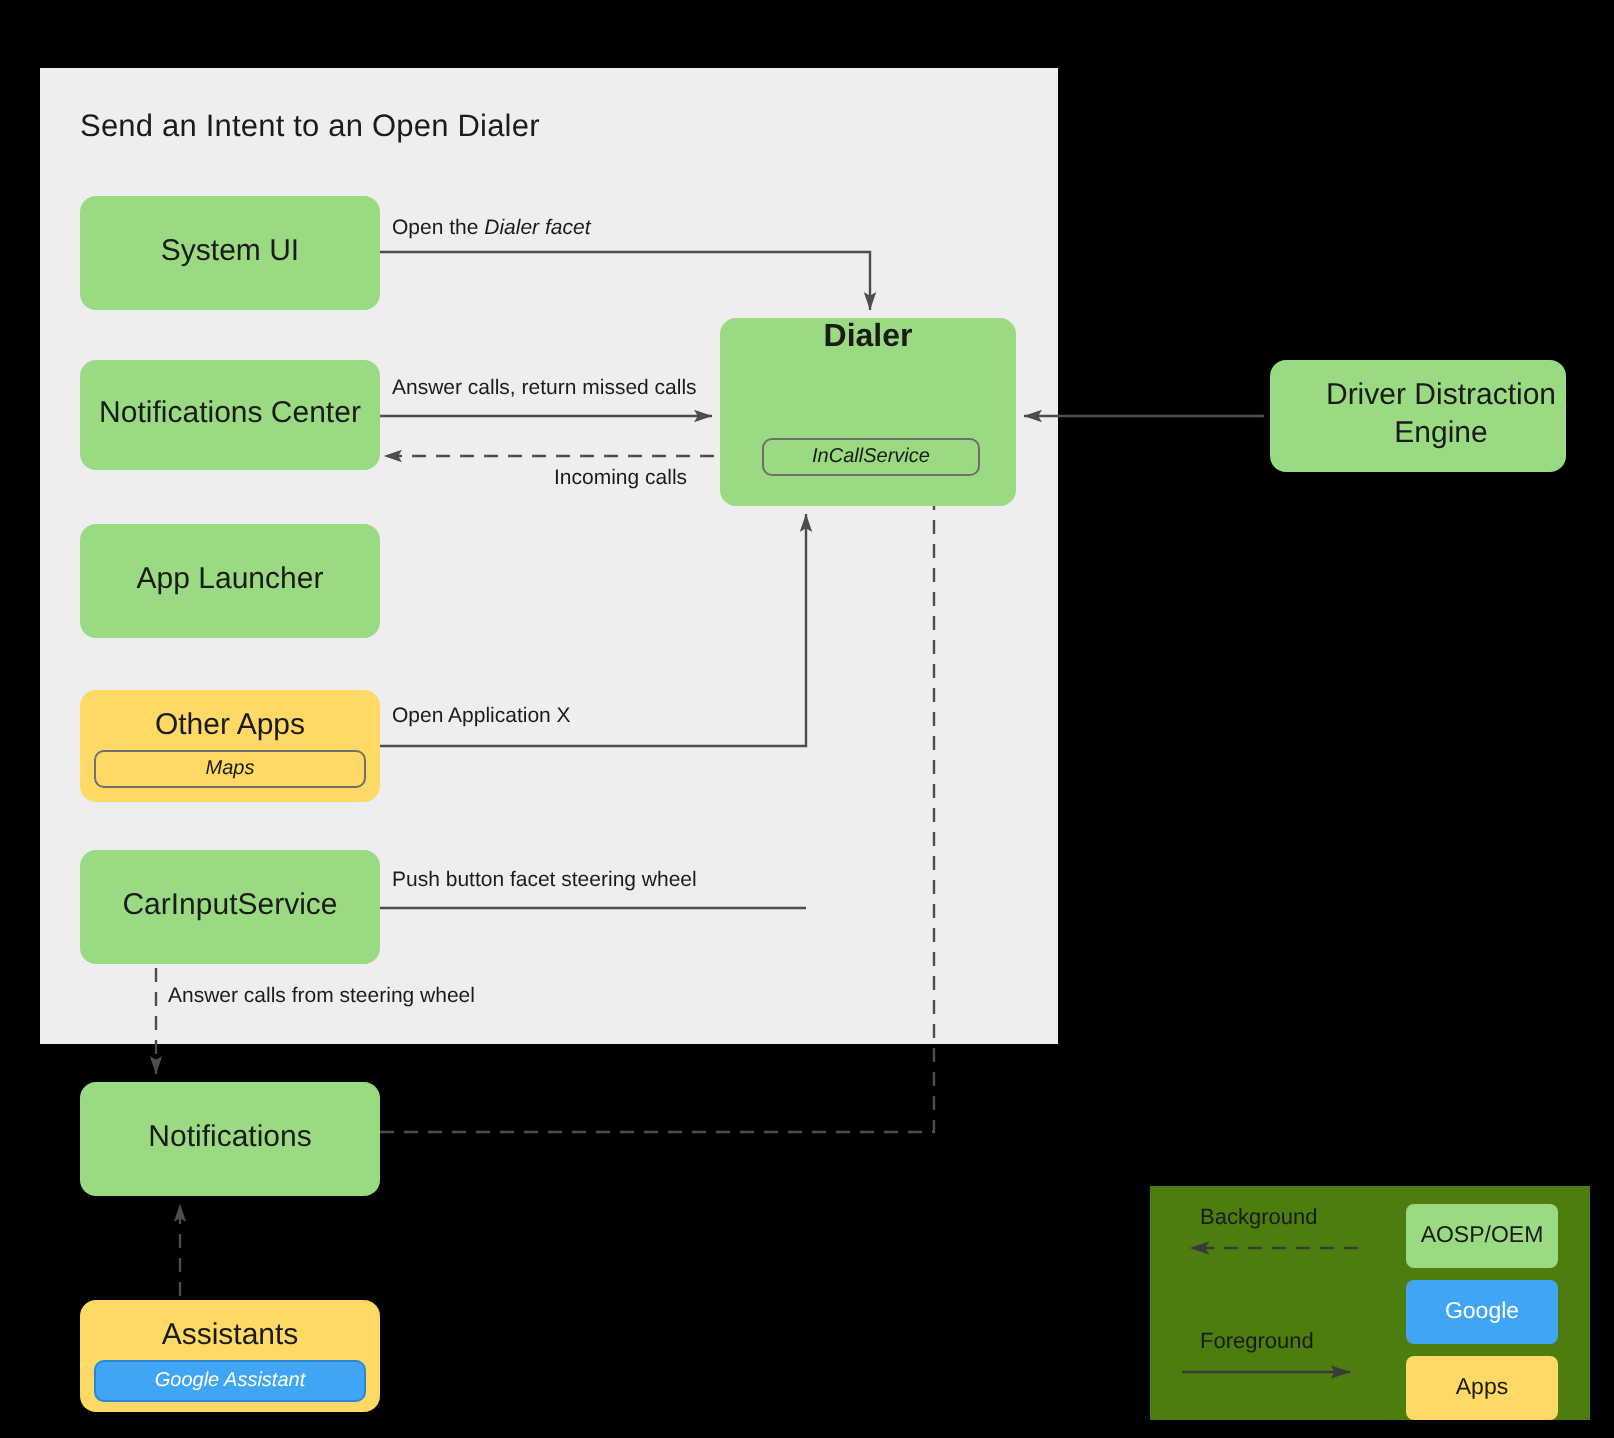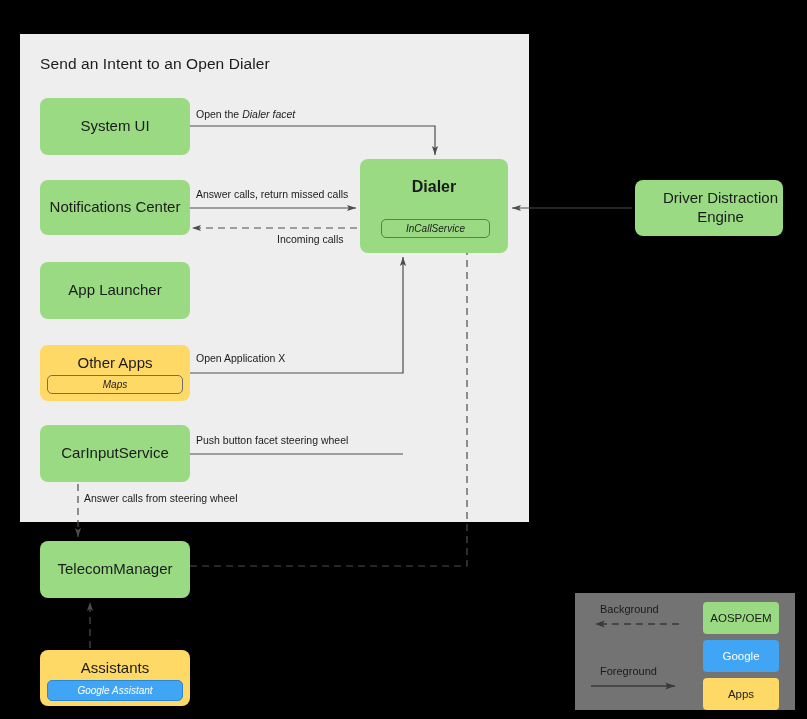--- a/index.html
+++ b/index.html
@@ -22,21 +22,21 @@
     width: 509px;
     height: 488px;
     background: #eeeeee;
   }
   #legend-panel {
     position: absolute;
     left: 575px;
     top: 593px;
     width: 220px;
     height: 117px;
-    background: #737373;
+    background: #4d7c0f;
   }
   .title {
     position: absolute;
     left: 40px;
     top: 55px;
     font-size: 15.5px;
     color: #1b1b1b;
     letter-spacing: 0.1px;
   }
   .node {
@@ -161,31 +161,31 @@
     <div class="subbox yellow" style="left:7px; top:30px; width:136px; height:19px;">
       <span>Maps</span>
     </div>
   </div>
 
   <div class="node green" style="left:40px; top:425px; width:150px; height:57px;">
     <span class="label">CarInputService</span>
   </div>
 
   <div class="node green" style="left:40px; top:541px; width:150px; height:57px;">
-    <span class="label">TelecomManager</span>
+    <span class="label">Notifications</span>
   </div>
 
   <div class="node yellow" style="left:40px; top:650px; width:150px; height:56px; justify-content:flex-start; padding-top:9px;">
     <span class="label">Assistants</span>
     <div class="subbox blue" style="left:7px; top:30px; width:136px; height:21px; background:#41a5f5;">
       <span>Google Assistant</span>
     </div>
   </div>
 
-  <div class="node green big-title" style="left:360px; top:159px; width:148px; height:94px; justify-content:flex-start; padding-top:18px;">
+  <div class="node green big-title" style="left:360px; top:159px; width:148px; height:94px; justify-content:flex-start; ">
     <span class="label">Dialer</span>
     <div class="subbox green" style="left:21px; top:60px; width:109px; height:19px;">
       <span>InCallService</span>
     </div>
   </div>
 
   <div class="node green" style="left:635px; top:180px; width:148px; height:56px;padding-left:23px;">
     <span class="label">Driver Distraction</span>
     <span class="label">Engine</span>
   </div>

